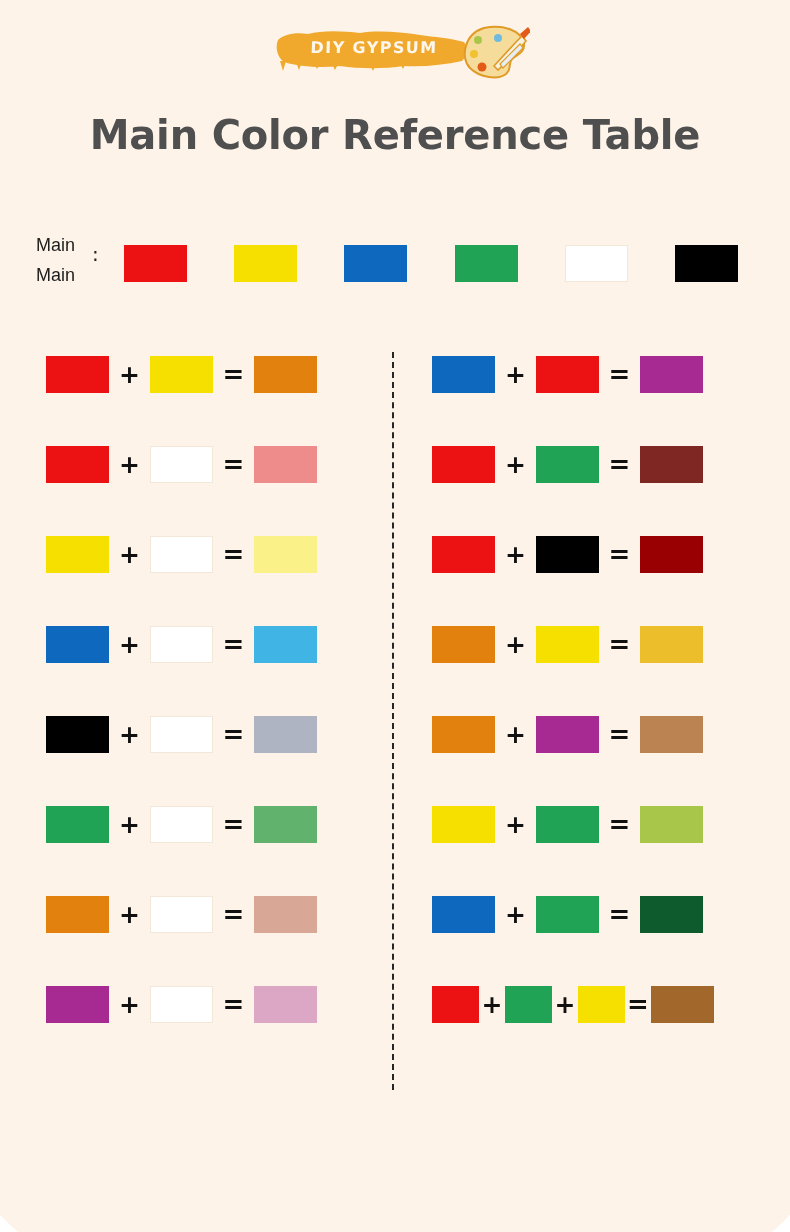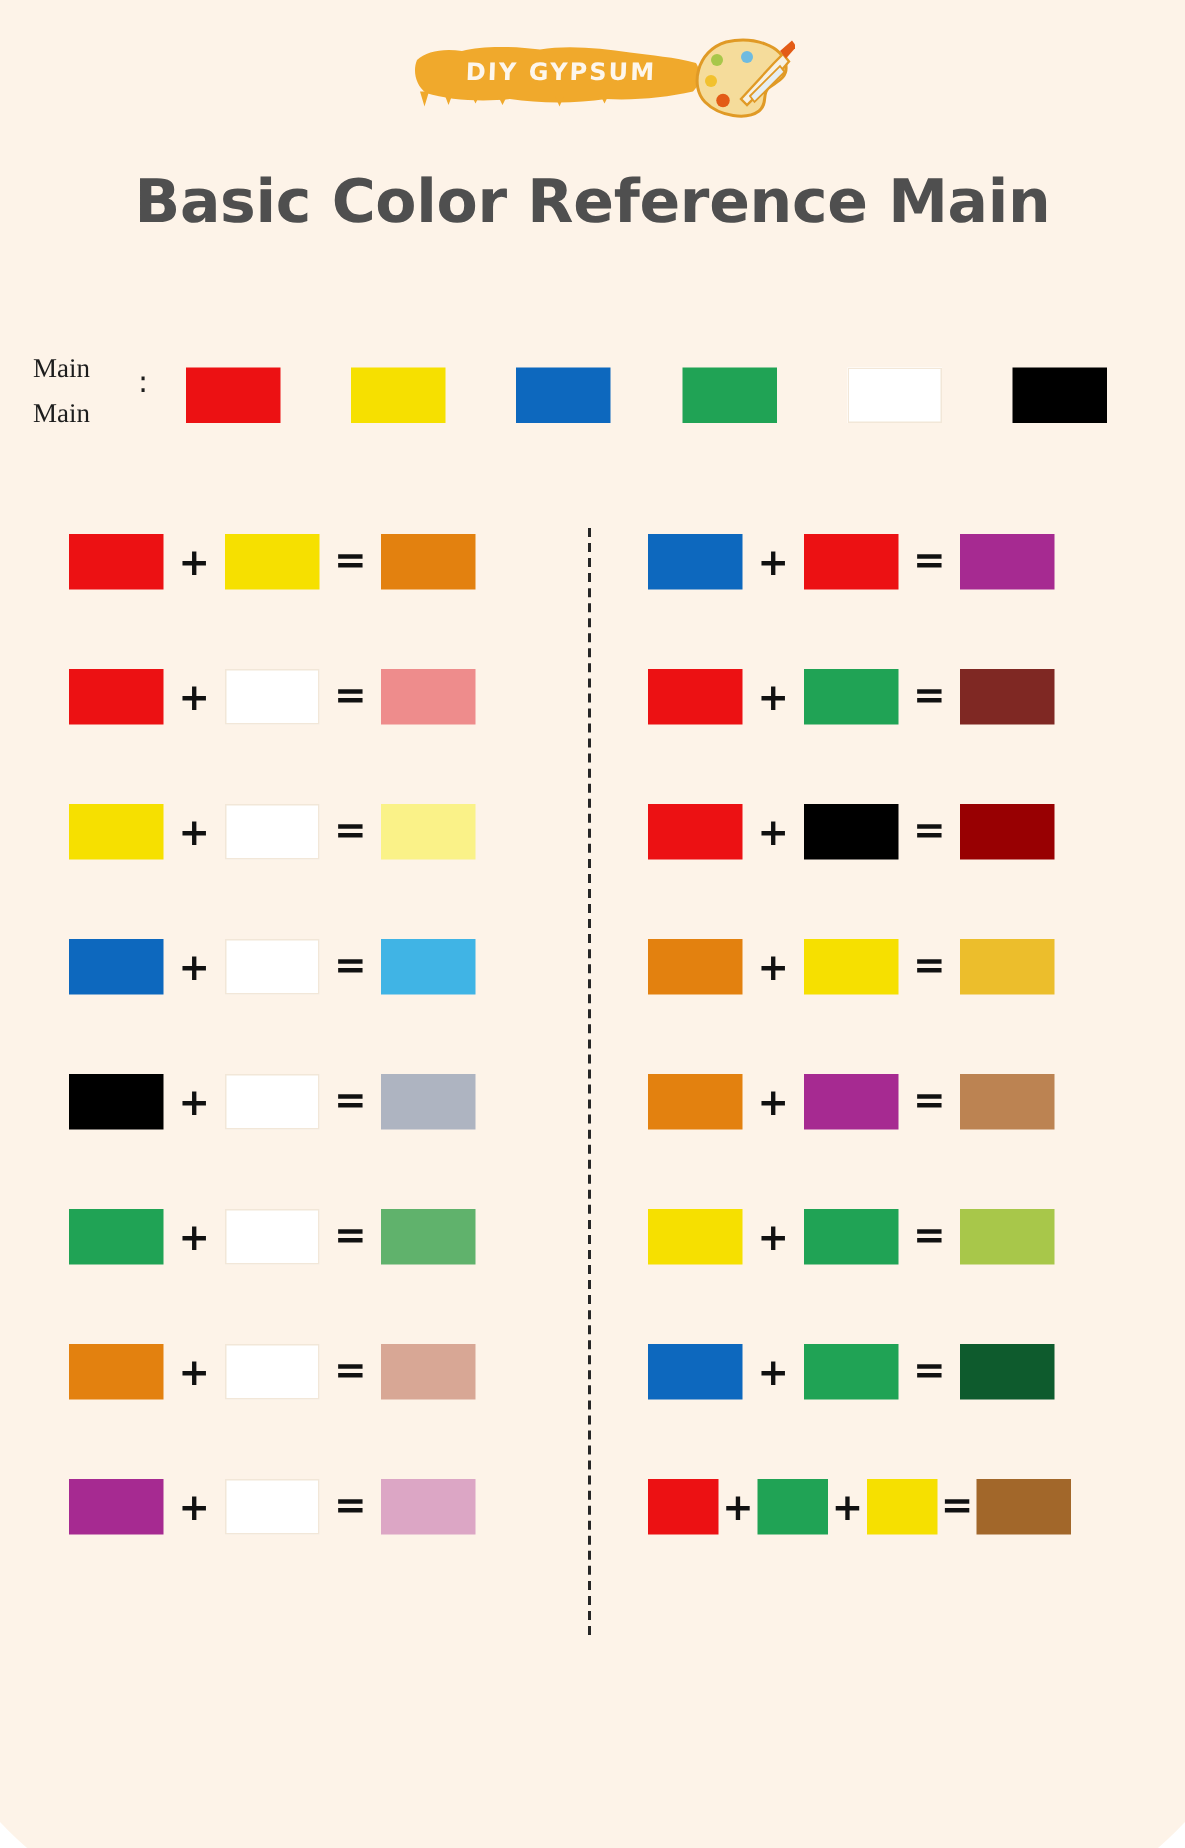--- a/index.html
+++ b/index.html
@@ -90,24 +90,24 @@
   
   #main-row {
     position: absolute;
     left: 0;
     top: 228px;
     width: 790px;
     height: 72px;
   }
   #main-label {
     position: absolute;
-    left: 22px;
+    left: 36px;
     top: 2px;
     width: 66px;
-    font-family: Liberation Serif, serif;
+    font-family: Liberation Sans, sans-serif;
     font-size: 18px;
     color: #1d1d1d;
     line-height: 30px;
     text-align: left;
   }
   #main-colon {
     position: absolute;
     left: 92px;
     top: 14px;
     font-family: "DejaVu Sans", sans-serif;
@@ -200,21 +200,21 @@
       <circle cx="24" cy="18" r="4" fill="#A8C74A"></circle>
       <circle cx="20" cy="32" r="4" fill="#F2C12E"></circle>
       <circle cx="28" cy="45" r="4.5" fill="#E35B16"></circle>
       <circle cx="44" cy="16" r="4" fill="#6FBBE0"></circle>
       <path d="M40 44 L62 20 L68 14 L72 19 L66 26 L44 48 Z" fill="#F7F1E2" stroke="#E09A26" stroke-width="1.6"></path>
       <path d="M66 12 L74 5 L77 9 L70 17 Z" fill="#E35B16"></path>
       <path d="M46 42 L66 22 L69 26 L49 46 Z" fill="#E6EEF2" stroke="#E09A26" stroke-width="1.2"></path>
     </svg>
   </div>
 
-  <div id="title">Basic Color Reference Main</div>
+  <div id="title">Main Color Reference Table</div>
 
   <div id="main-row">
     <div id="main-label">
       <div>Main</div>
       <div>Main</div>
     </div>
     <div id="main-colon">:</div>
     <div id="main-swatches">
         <div class="main-sw" style="background: rgb(236, 17, 19);"></div>
         <div class="main-sw" style="background: rgb(246, 224, 0);"></div>

